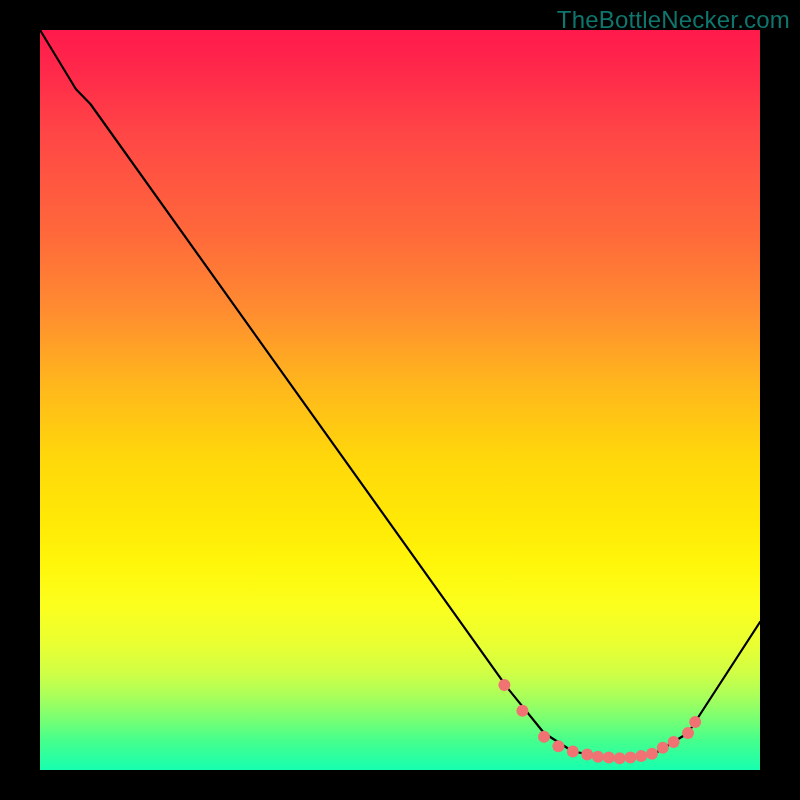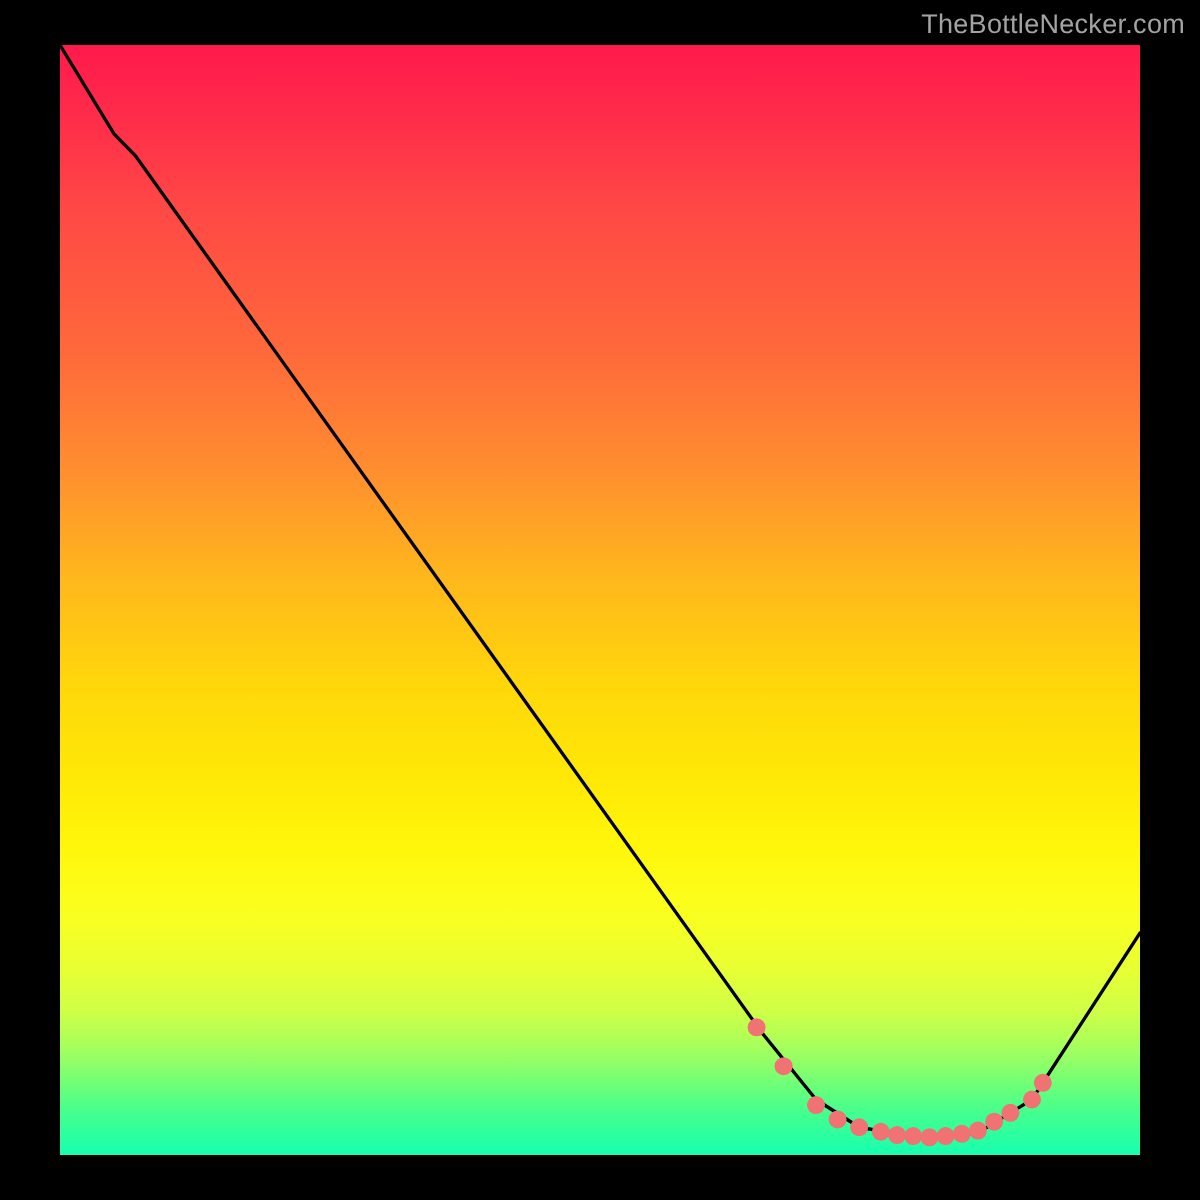--- a/index.html
+++ b/index.html
@@ -7,23 +7,23 @@
   .stage {
     position: relative;
     width: 800px;
     height: 800px;
     background: #000;
   }
   .watermark {
     position: absolute;
     top: 6px;
     right: 10px;
-    color: #a3a3a3;
+    color: #0f766e;
     font-family: Arial, Helvetica, sans-serif;
-    font-size: 18px;
+    font-size: 24px;
     letter-spacing: 0.2px;
     font-weight: 400;
   }
   .plot-area {
     position: absolute;
     left: 40px;
     top: 30px;
     width: 720px;
     height: 740px;
     background: linear-gradient(to bottom,

